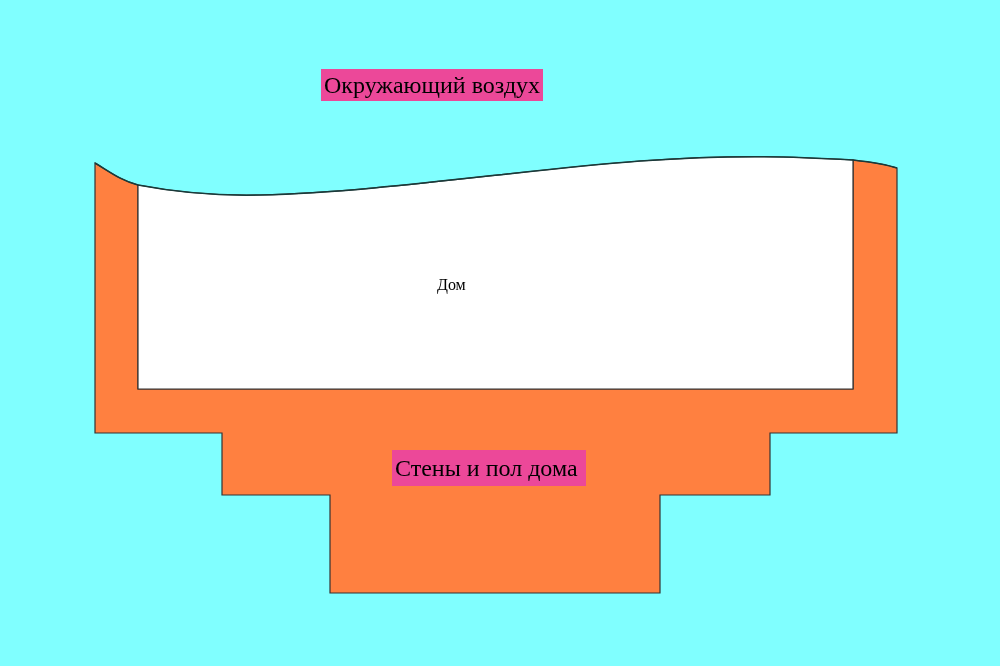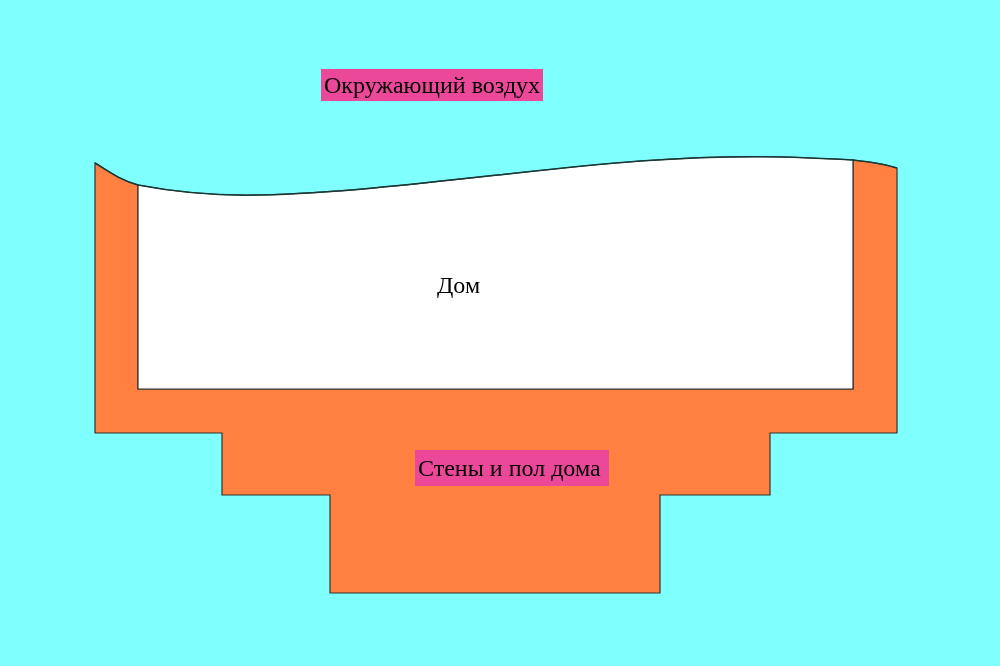--- a/index.html
+++ b/index.html
@@ -15,27 +15,27 @@
       background: #ec4899;
       color: #000;
       font-size: 24px;
       line-height: 30px;
       padding: 0 3px;
       white-space: nowrap;
     }
     .label-plain {
       position: absolute;
       color: #000;
-      font-size: 24px;
+      font-size: 16px;
       line-height: 30px;
       white-space: nowrap;
     }
     #label-air { left: 321px; top: 69px; height: 32px; line-height: 32px; }
     #label-house { left: 437px; top: 270px; }
-    #label-walls { left: 415px; top: 450px; height: 36px; line-height: 36px; padding: 0 8px 0 3px; }
+    #label-walls { left: 392px; top: 450px; height: 36px; line-height: 36px; padding: 0 8px 0 3px; }
   </style>
 </head>
 <body>
 
 <svg id="diagram" viewBox="0 0 1000 666" xmlns="http://www.w3.org/2000/svg">
 
   <path d="M95,163 C110,172 120,180 138,185 L138,389 L853,389 L853,160 C870,162 885,164 897,168
            L897,433 L770,433 L770,495 L660,495 L660,593 L330,593 L330,495 L222,495 L222,433 L95,433 Z" fill="#ff8040" stroke="#333" stroke-width="1.2"></path>
 
   <path d="M138,185 C180,193 215,196 260,195 C380,192 520,170 640,161 C740,154 800,157 853,160 L853,389 L138,389 Z" fill="#ffffff" stroke="#333" stroke-width="1.2"></path>

